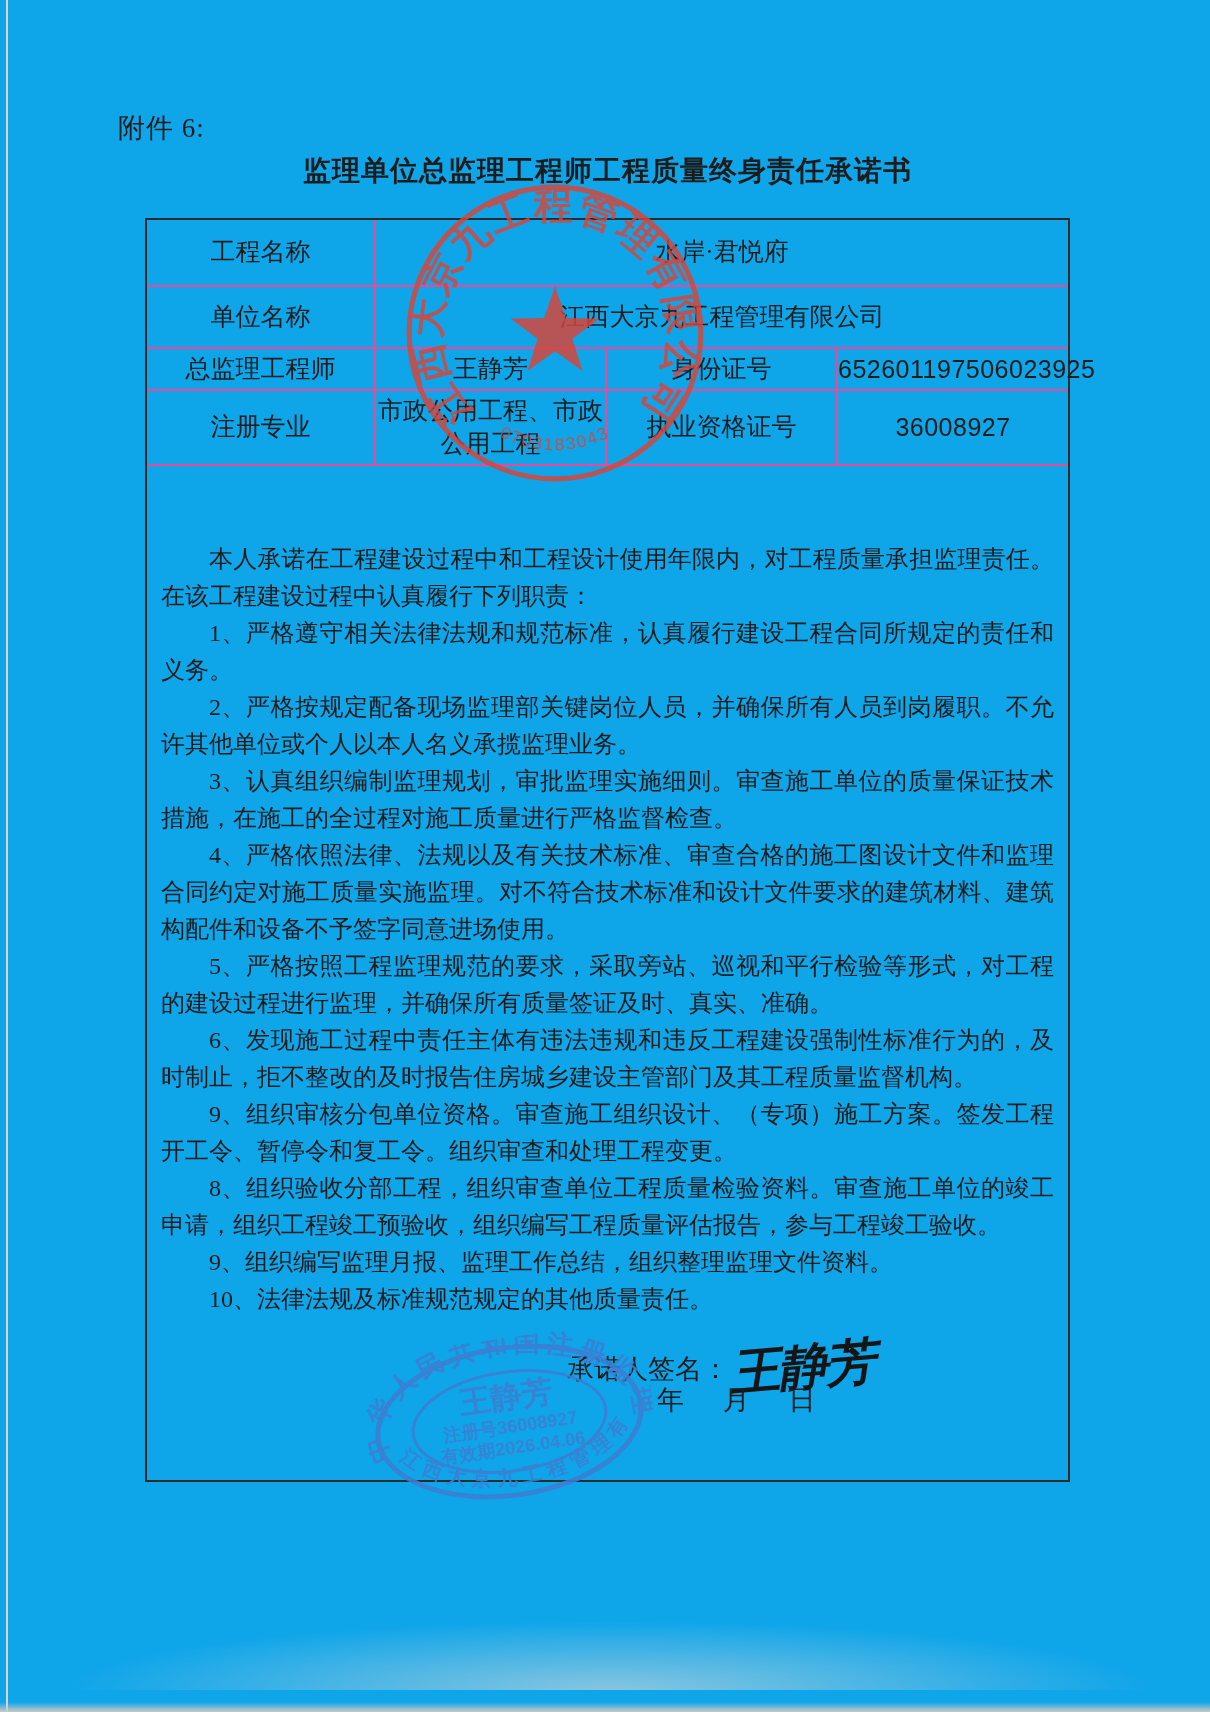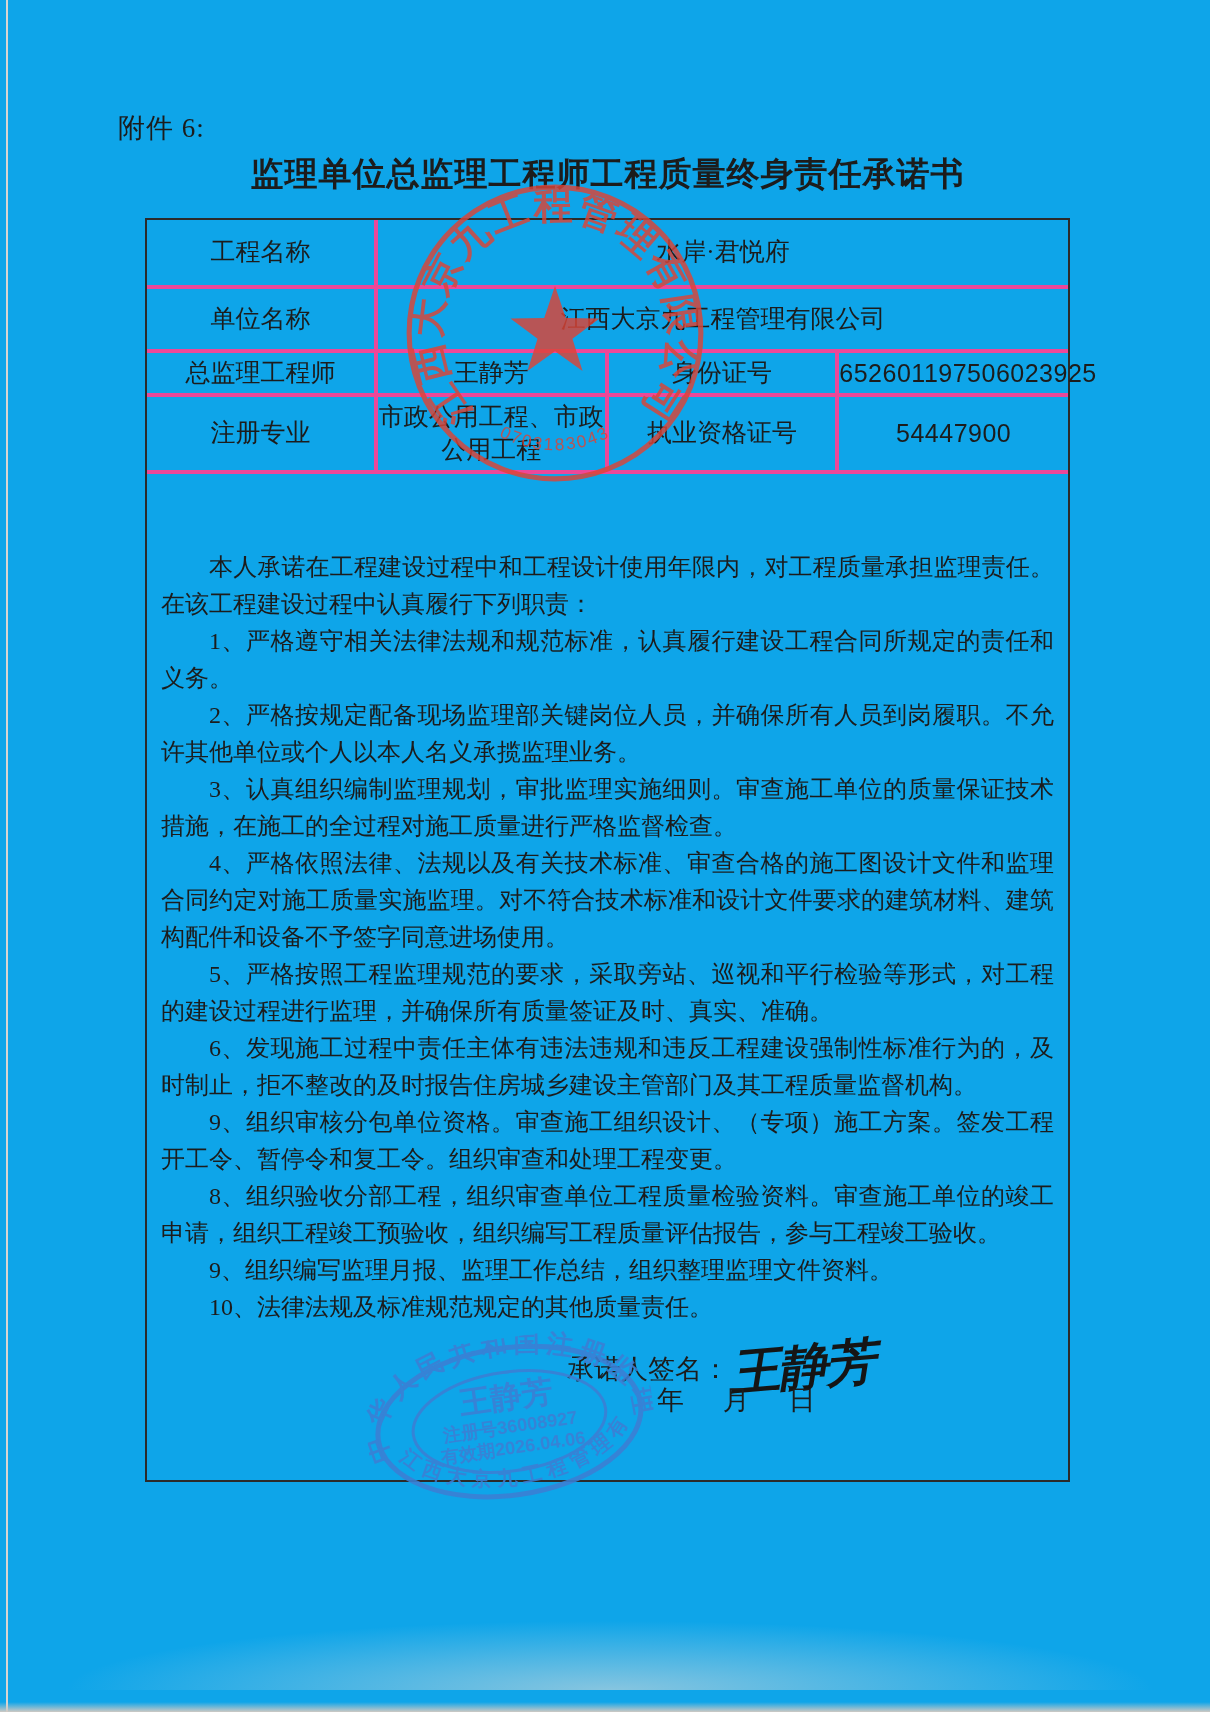--- a/index.html
+++ b/index.html
@@ -8,25 +8,25 @@
     background:#0ea5e9;overflow:hidden;
     font-family:"Liberation Serif","DejaVu Serif",serif;color:#1c1c1c;
   }
   .edge-left{position:absolute;left:6px;top:0;width:2px;height:100%;background:#d9d5d1;}
   .edge-bottom{position:absolute;left:0;bottom:0;width:100%;height:10px;
     background:linear-gradient(to bottom,rgba(222,216,210,0),#cfc9c3);}
   .soft-blotch{position:absolute;left:60px;top:1620px;width:1100px;height:70px;
     background:radial-gradient(ellipse at 50% 100%,rgba(234,224,216,.55),rgba(234,224,216,0) 70%);}
   .attachment{position:absolute;left:118px;top:110px;font-size:27px;letter-spacing:1px;}
   .title{position:absolute;left:145px;top:152px;width:925px;text-align:center;
-    font-size:33px;font-weight:700;letter-spacing:1px;}
+    font-size:28px;font-weight:700;letter-spacing:1px;}
   .doc-box{position:absolute;left:145px;top:218px;width:925px;height:1264px;
     border:2px solid #2b2b2b;box-sizing:border-box;}
   table.info{border-collapse:collapse;table-layout:fixed;width:100%;}
-  table.info td{border:4px solid #ec4899;padding:0;text-align:center;vertical-align:middle;
+  table.info td{border:2px solid #ec4899;padding:0;text-align:center;vertical-align:middle;
     font-size:25px;line-height:1.3;}
   table.info tr td:first-child{border-left:none;border-radius:31px;}
   table.info tr td:last-child{border-right:none;}
   table.info tr:first-child td{border-top:none;}
   .c1{width:227px;} .c2{width:209px;} .c3{width:146px;} .c4{width:339px;}
   .r1{height:65px;} .r2{height:60px;} .r3{height:40px;} .r4{height:73px;}
   .digits{font-family:"Liberation Sans","DejaVu Sans",sans-serif;font-size:29px;letter-spacing:.5px;border-radius:14px;}
   .small-wrap{font-size:24px;line-height:1.38;}
   .body{margin-top:75px;padding:0 14px;}
   .body p{margin:0;text-indent:2em;font-size:24px;line-height:37px;text-align:justify;}
@@ -64,21 +64,21 @@
       <tr>
         <td class="c1 r3">总监理工程师</td>
         <td class="c2 r3">王静芳</td>
         <td class="c3 r3">身份证号</td>
         <td class="c4 r3 digits">652601197506023925</td>
       </tr>
       <tr>
         <td class="c1 r4">注册专业</td>
         <td class="c2 r4 small-wrap">市政公用工程、市政公用工程</td>
         <td class="c3 r4 small-wrap">执业资格证号</td>
-        <td class="c4 r4 digits">54447900</td>
+        <td class="c4 r4 digits">36008927</td>
       </tr>
     </tbody>
       </table>
 
     <div class="body">
       <p>本人承诺在工程建设过程中和工程设计使用年限内，对工程质量承担监理责任。在该工程建设过程中认真履行下列职责：</p>
       <p>1、严格遵守相关法律法规和规范标准，认真履行建设工程合同所规定的责任和义务。</p>
       <p>2、严格按规定配备现场监理部关键岗位人员，并确保所有人员到岗履职。不允许其他单位或个人以本人名义承揽监理业务。</p>
       <p>3、认真组织编制监理规划，审批监理实施细则。审查施工单位的质量保证技术措施，在施工的全过程对施工质量进行严格监督检查。</p>
       <p>4、严格依照法律、法规以及有关技术标准、审查合格的施工图设计文件和监理合同约定对施工质量实施监理。对不符合技术标准和设计文件要求的建筑材料、建筑构配件和设备不予签字同意进场使用。</p>

